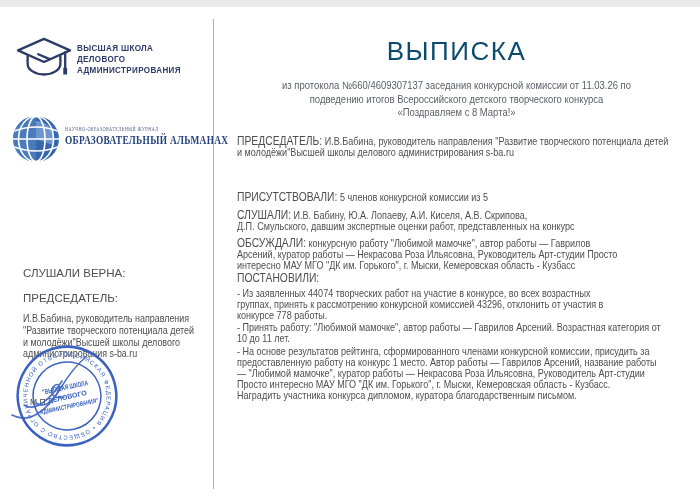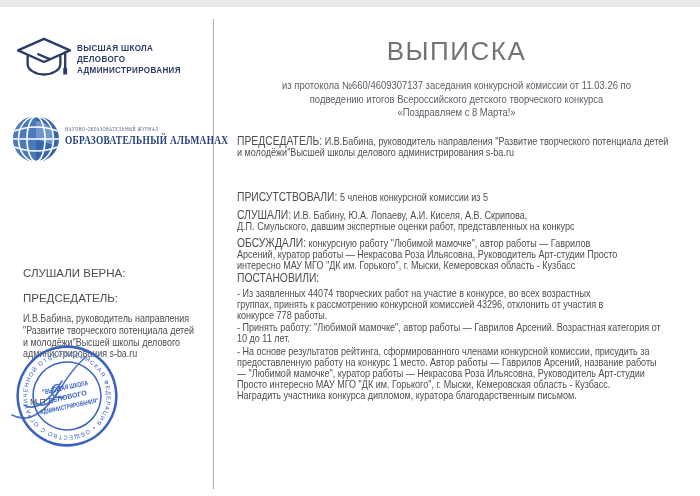--- a/index.html
+++ b/index.html
@@ -43,21 +43,21 @@
     font-size:10.5px; line-height:11.8px; color:#4e4e4e;
     white-space:pre-line; transform:scaleX(.85); transform-origin:0 0;
   }
   .mp { position:absolute; left:30px; top:390px; font-size:8.5px; color:#4a4a4a; }
   .stamp { position:absolute; left:14px; top:336px; width:106px; height:106px; }
   .signature { position:absolute; left:2px; top:328px; width:120px; height:116px; }
 
   
   .title {
     position:absolute; left:213px; top:29px; width:487px;
-    text-align:center; font-size:26px; letter-spacing:1.5px; color:#737373;
+    text-align:center; font-size:26px; letter-spacing:1.5px; color:#0c4a6e;
   }
   .subtitle {
     position:absolute; left:213px; top:72px; width:487px;
     text-align:center; font-size:10.5px; line-height:13.5px; color:#5b5e66;
     white-space:pre-line; transform:scaleX(.9); transform-origin:50% 0;
   }
   .para {
     position:absolute; left:237px; width:620px;
     font-size:10.5px; line-height:10.9px; color:#4e4e4e;
     white-space:pre-line; transform:scaleX(.86); transform-origin:0 0;

